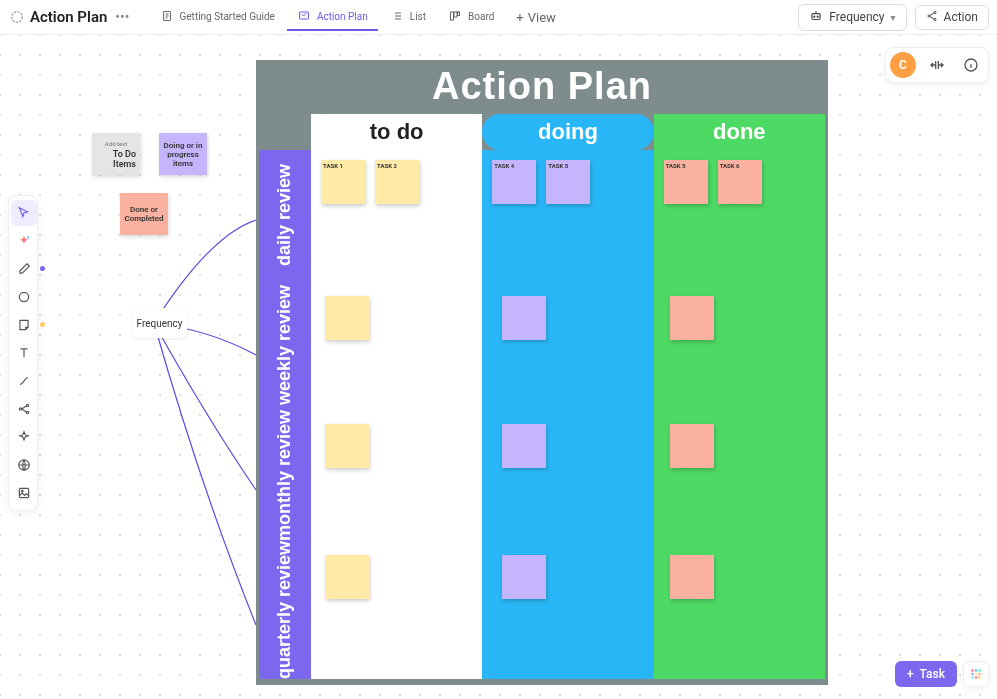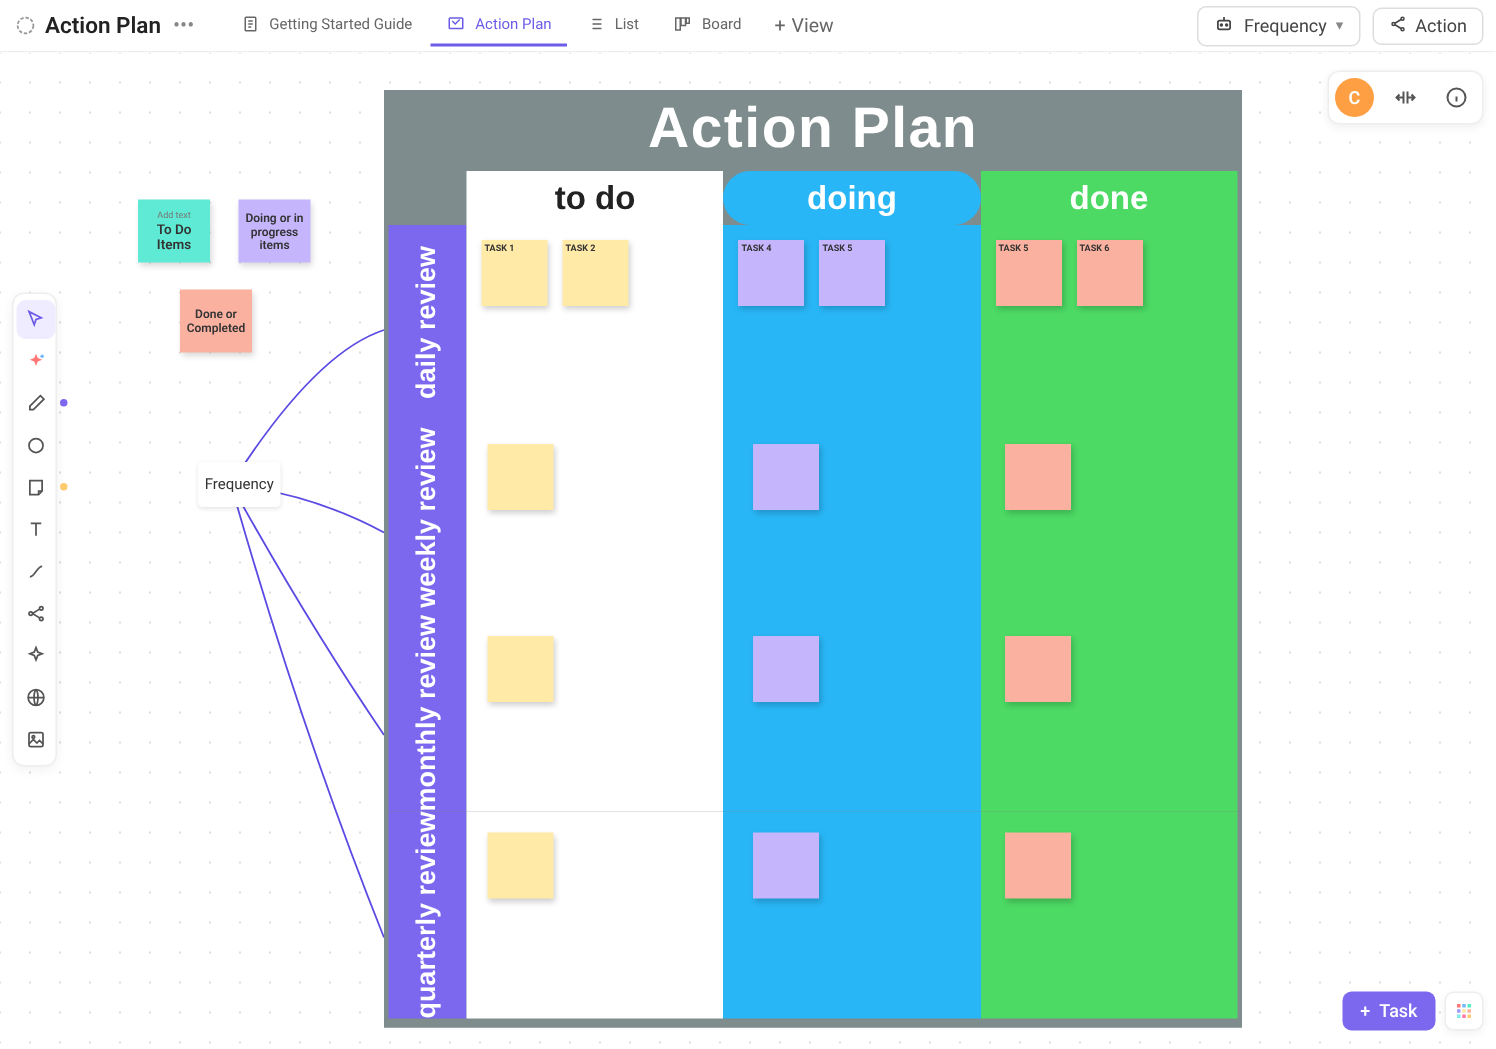--- a/index.html
+++ b/index.html
@@ -38,21 +38,21 @@
 .rc-btn { width: 26px; height: 26px; display: flex; align-items: center; justify-content: center; color: #555; cursor: pointer; border-radius: 6px; }
 
 
 .task-btn { position: absolute; right: 40px; bottom: 12px; background: #7b68ee; color: #fff; font-size: 12px; font-weight: 500; padding: 6px 12px; border-radius: 6px; display: flex; align-items: center; gap: 6px; cursor: pointer; z-index: 20;}
 .apps-icon { position: absolute; right: 8px; bottom: 12px; width: 26px; height: 26px; display: flex; align-items: center; justify-content: center; background: #fff; border: 1px solid #eee; border-radius: 6px; cursor: pointer; z-index: 20; box-shadow: 0 2px 6px rgba(0,0,0,0.06);}
 
 
 .mind-note { position: absolute; background: #fff; border-radius: 3px; font-size: 10px; color: #333; display: flex; align-items: center; justify-content: center; padding: 6px; box-shadow: 0 1px 3px rgba(0,0,0,0.1); z-index: 6; }
 .sticky { position: absolute; font-size: 9px; font-weight: 600; color: #333; display: flex; flex-direction: column; align-items: center; justify-content: center; text-align: center; box-shadow: 1px 2px 4px rgba(0,0,0,0.15); padding: 4px; z-index: 7; }
 .sticky .tiny { font-size: 6px; font-weight: 400; color: #777; margin-bottom: 2px;}
-.sticky-yellow { background: #5eead4; }
+.sticky-yellow { background: #e5e5e5; text-align: right; }
 .sticky-purple { background: #c4b5fd; }
 .sticky-orange { background: #fab1a0; }
 
 
 .board { position: absolute; left: 256px; top: 25px; width: 572px; border: 3px solid #7f8c8d; z-index: 5; background:#7f8c8d;}
 .board-title { background: #7f8c8d; color: #fff; font-weight: 800; font-size: 38px; text-align: center; padding: 2px 0 6px; letter-spacing: 1px; font-family: Arial, sans-serif;}
 .board-grid { display: grid; grid-template-columns: 52px 1fr 1fr 1fr; gap: 0; background: #7f8c8d; padding-bottom:3px;}
 .corner { background: #7f8c8d; height: 36px;}
 .col-header { height: 36px; display: flex; align-items: center; justify-content: center; font-weight: 800; font-size: 22px; font-family: Arial, sans-serif;}
 .col-todo { background: #fff; color: #222; }

